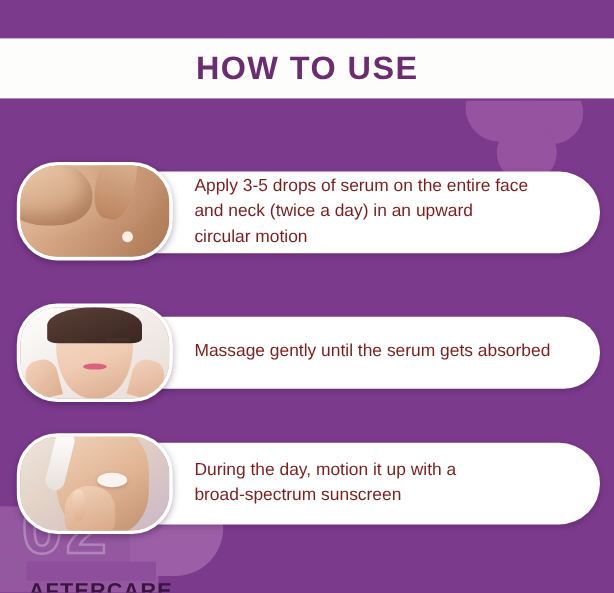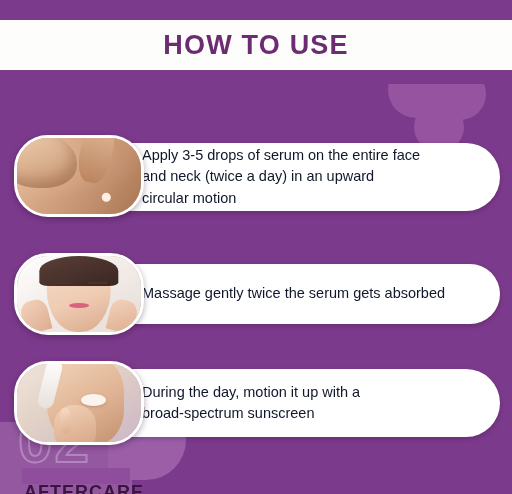--- a/index.html
+++ b/index.html
@@ -12,21 +12,21 @@
   }
 
   
   .top-strip{
     position:absolute; left:0; top:0; width:512px; height:34px;
     background:#7C3A8C;
   }
 
   
   .title-band{
-    position:absolute; left:0; top:20px; width:512px; height:50px;
+    position:absolute; left:0; top:32px; width:512px; height:50px;
     background:#FDFDFB;
     display:flex; align-items:center; justify-content:center;
   }
   .title-band .title{
     color:#6B2C72;
     font-size:27px;
     font-weight:bold;
     letter-spacing:1.2px;
     line-height:1;
   }
@@ -75,22 +75,22 @@
   
   .cards{ position:absolute; left:0; top:0; width:512px; height:410px; }
   .card{
     position:absolute; left:62px; width:438px;
     background:#FFFFFF;
     border-radius:40px;
     box-shadow:0 2px 5px rgba(40,10,50,0.25);
     display:flex; align-items:center;
   }
   .card .text{
-    margin-left:80px; margin-right:26px;
-    color:#0f172a;
+    margin-left:100px; margin-right:26px;
+    color:#7f1d1d;
     font-size:14.5px;
     line-height:1.45;
     white-space:pre-line;
   }
 
   .card.c1{ top:59px;  height:68px; }
   .card.c2{ top:180px; height:60px; }
   .card.c3{ top:285px; height:68px; }
 
   
@@ -224,21 +224,21 @@
     <div class="card c1">
       <div class="text">Apply 3-5 drops of serum on the entire face
 and neck (twice a day) in an upward
 circular motion</div>
     </div>
     <div class="thumb t1">
       <div class="art art1"></div>
     </div>
 
     <div class="card c2">
-      <div class="text">Massage gently twice the serum gets absorbed</div>
+      <div class="text">Massage gently until the serum gets absorbed</div>
     </div>
     <div class="thumb t2">
       <div class="art art2">
         <span class="face"></span>
         <span class="hair"></span>
         <span class="eye l"></span>
         <span class="eye r"></span>
         <span class="lips"></span>
         <span class="hand hl"></span>
         <span class="hand hr"></span>

